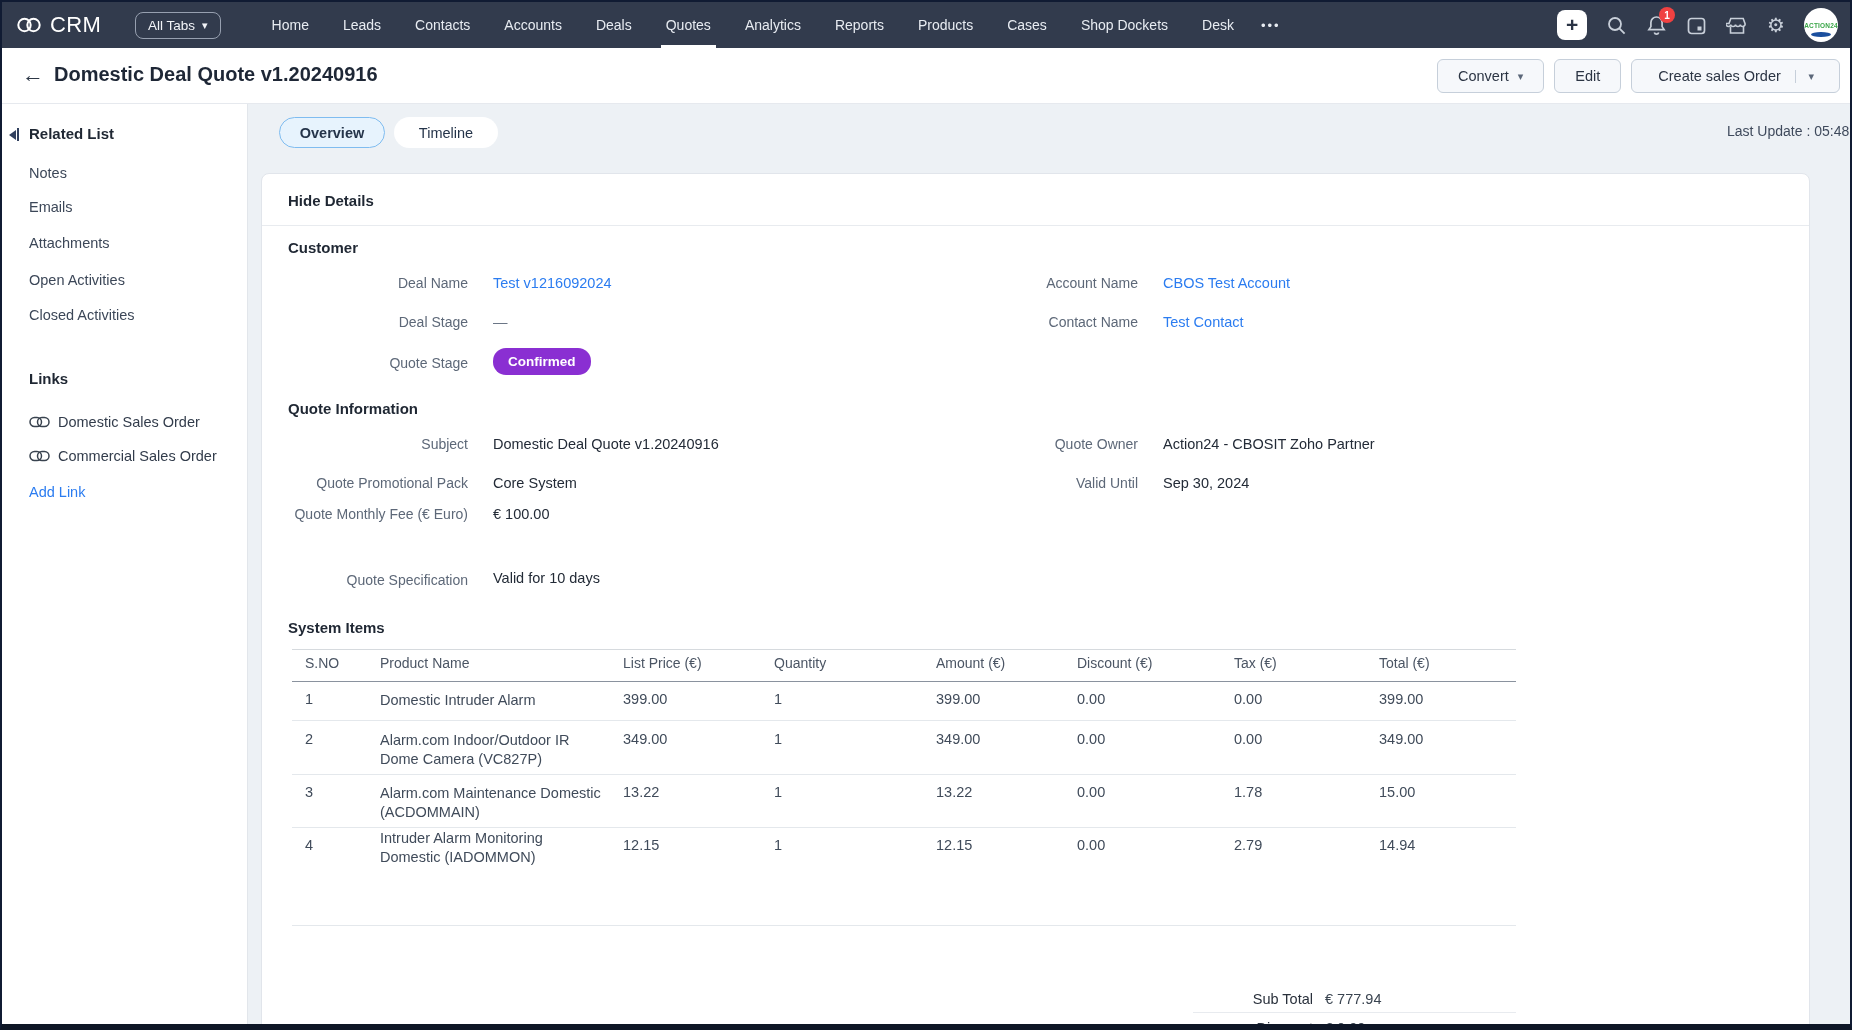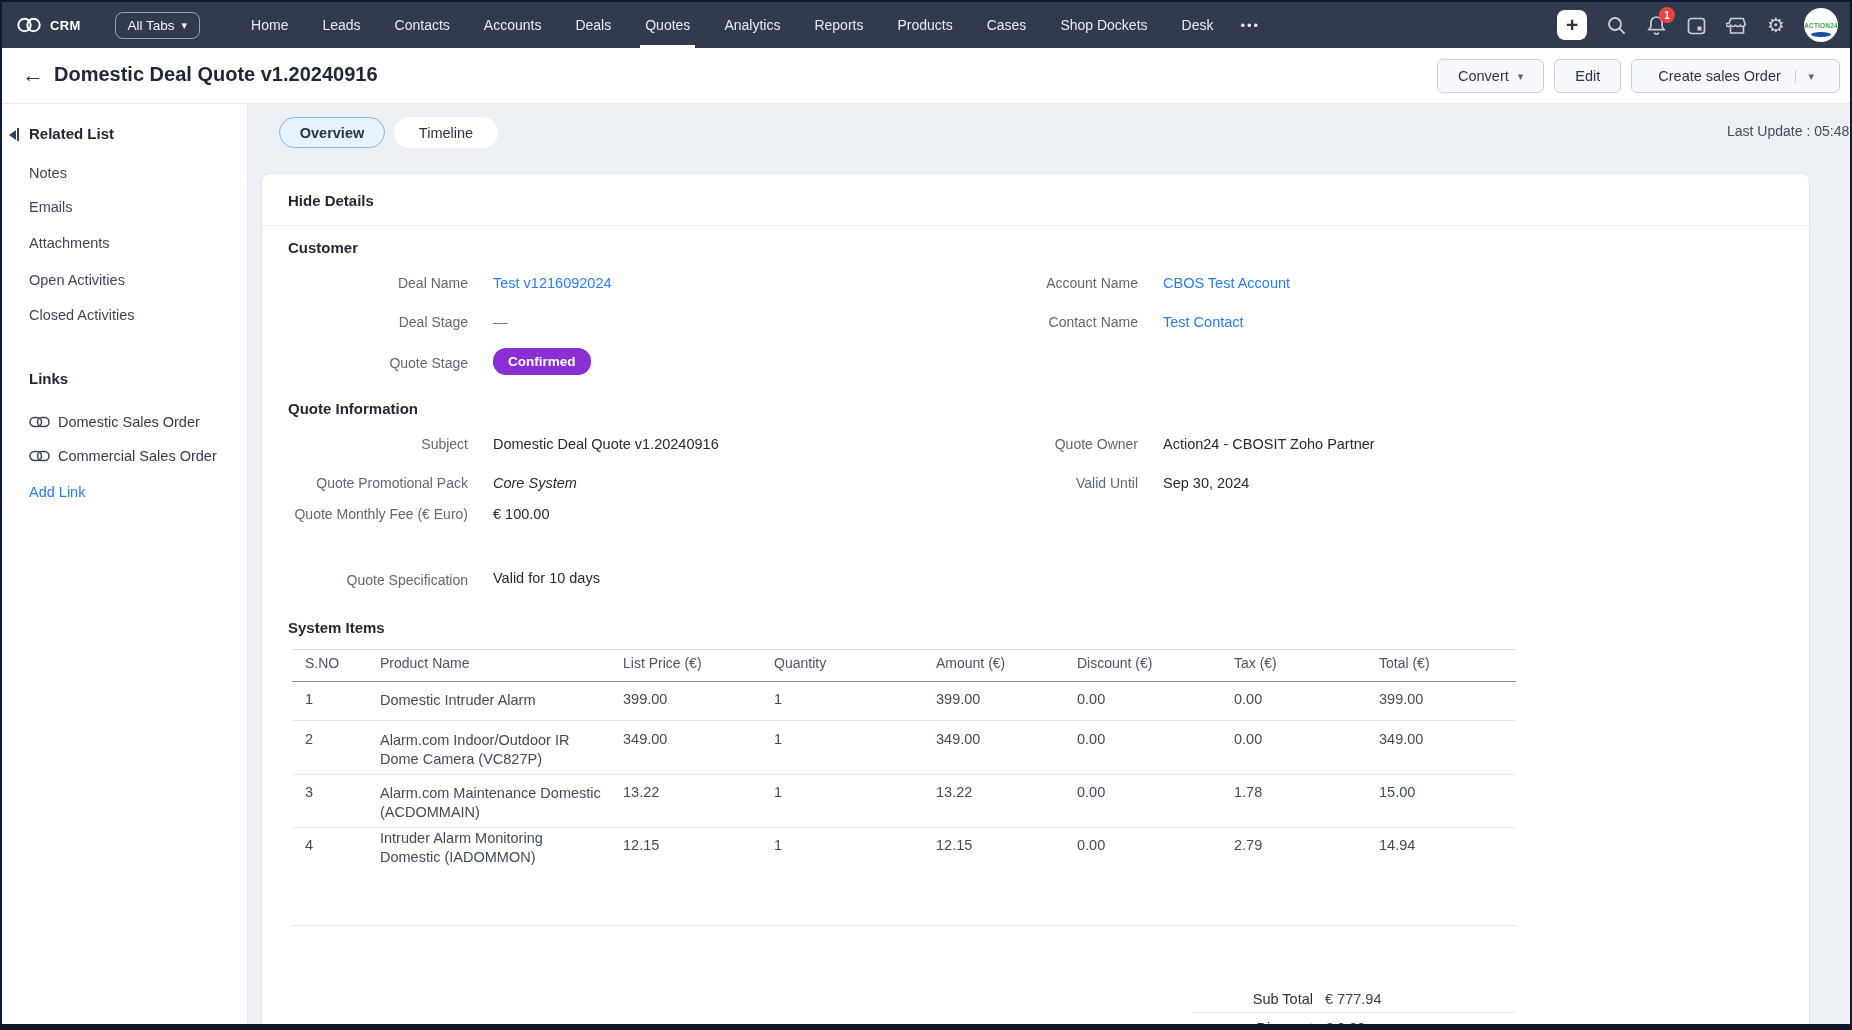--- a/index.html
+++ b/index.html
@@ -5,21 +5,21 @@
   * { margin:0; padding:0; box-sizing:border-box; }
   html,body { width:1852px; height:1030px; font-family:"Liberation Sans","DejaVu Sans",sans-serif; }
   .window { position:relative; width:1852px; height:1030px; background:#edf1f5;
             border:2px solid #101b33; border-bottom:6px solid #0e1626; overflow:hidden; }
 
   
   .navbar { position:absolute; left:0; top:0; width:1848px; height:46px; background:#323b4d;
             display:flex; align-items:center; }
   .brand { display:flex; align-items:center; margin-left:14px; }
   .zoho-logo { width:26px; height:22px; display:block; }
-  .brand-name { color:#fff; font-size:13px; font-weight:bold; margin-left:8px; letter-spacing:.3px; }
+  .brand-name { color:#fff; font-size:22px; font-weight:normal; margin-left:8px; letter-spacing:.3px; }
   .alltabs-btn { margin-left:34px; height:27px; padding:0 12px; border:1.4px solid #97a0b0; border-radius:8px;
                  color:#f2f4f8; font-size:13.5px; display:flex; align-items:center; gap:7px; cursor:pointer; }
   .caret { font-size:11px; line-height:1; }
   .nav-tabs { display:flex; align-items:stretch; height:46px; margin-left:34px; }
   .nav-tab { position:relative; display:flex; align-items:center; padding:0 17px; color:#e8ecf2;
              font-size:14px; cursor:pointer; white-space:nowrap; }
   .nav-tab.active::after { content:""; position:absolute; left:12px; right:12px; bottom:0; height:3px; background:#fff; }
   .nav-overflow { color:#e8ecf2; font-size:13px; letter-spacing:2px; padding:0 10px; cursor:pointer; }
   .nav-right { position:absolute; right:12px; top:0; height:46px; display:flex; align-items:center; gap:19px; }
   .plus-btn { width:30px; height:30px; background:#fff; border-radius:8px; display:flex; align-items:center;
@@ -243,21 +243,21 @@
       </div>
 
       <div class="abs sec-title" style="left:26px; top:226px;">Quote Information</div>
 
       <div class="flabel lcol" style="top:261px;">Subject</div>
       <div class="fvalue lcol" style="top:261px;">Domestic Deal Quote v1.20240916</div>
       <div class="flabel rcol" style="top:261px;">Quote Owner</div>
       <div class="fvalue rcol" style="top:261px;">Action24 - CBOSIT Zoho Partner</div>
 
       <div class="flabel lcol" style="top:300px;">Quote Promotional Pack</div>
-      <div class="fvalue lcol" style="top:300px;font-style:italic;">Core System</div>
+      <div class="fvalue lcol" style="top:300px;">Core System</div>
       <div class="flabel rcol" style="top:300px;">Valid Until</div>
       <div class="fvalue rcol" style="top:300px;">Sep 30, 2024</div>
 
       <div class="flabel lcol" style="top:331px;">Quote Monthly Fee (€ Euro)</div>
       <div class="fvalue lcol" style="top:331px;">€ 100.00</div>
 
       <div class="flabel lcol" style="top:397px;">Quote Specification</div>
       <div class="fvalue lcol" style="top:395px;">Valid for 10 days</div>
 
       <div class="abs sec-title" style="left:26px; top:445px;">System Items</div>

